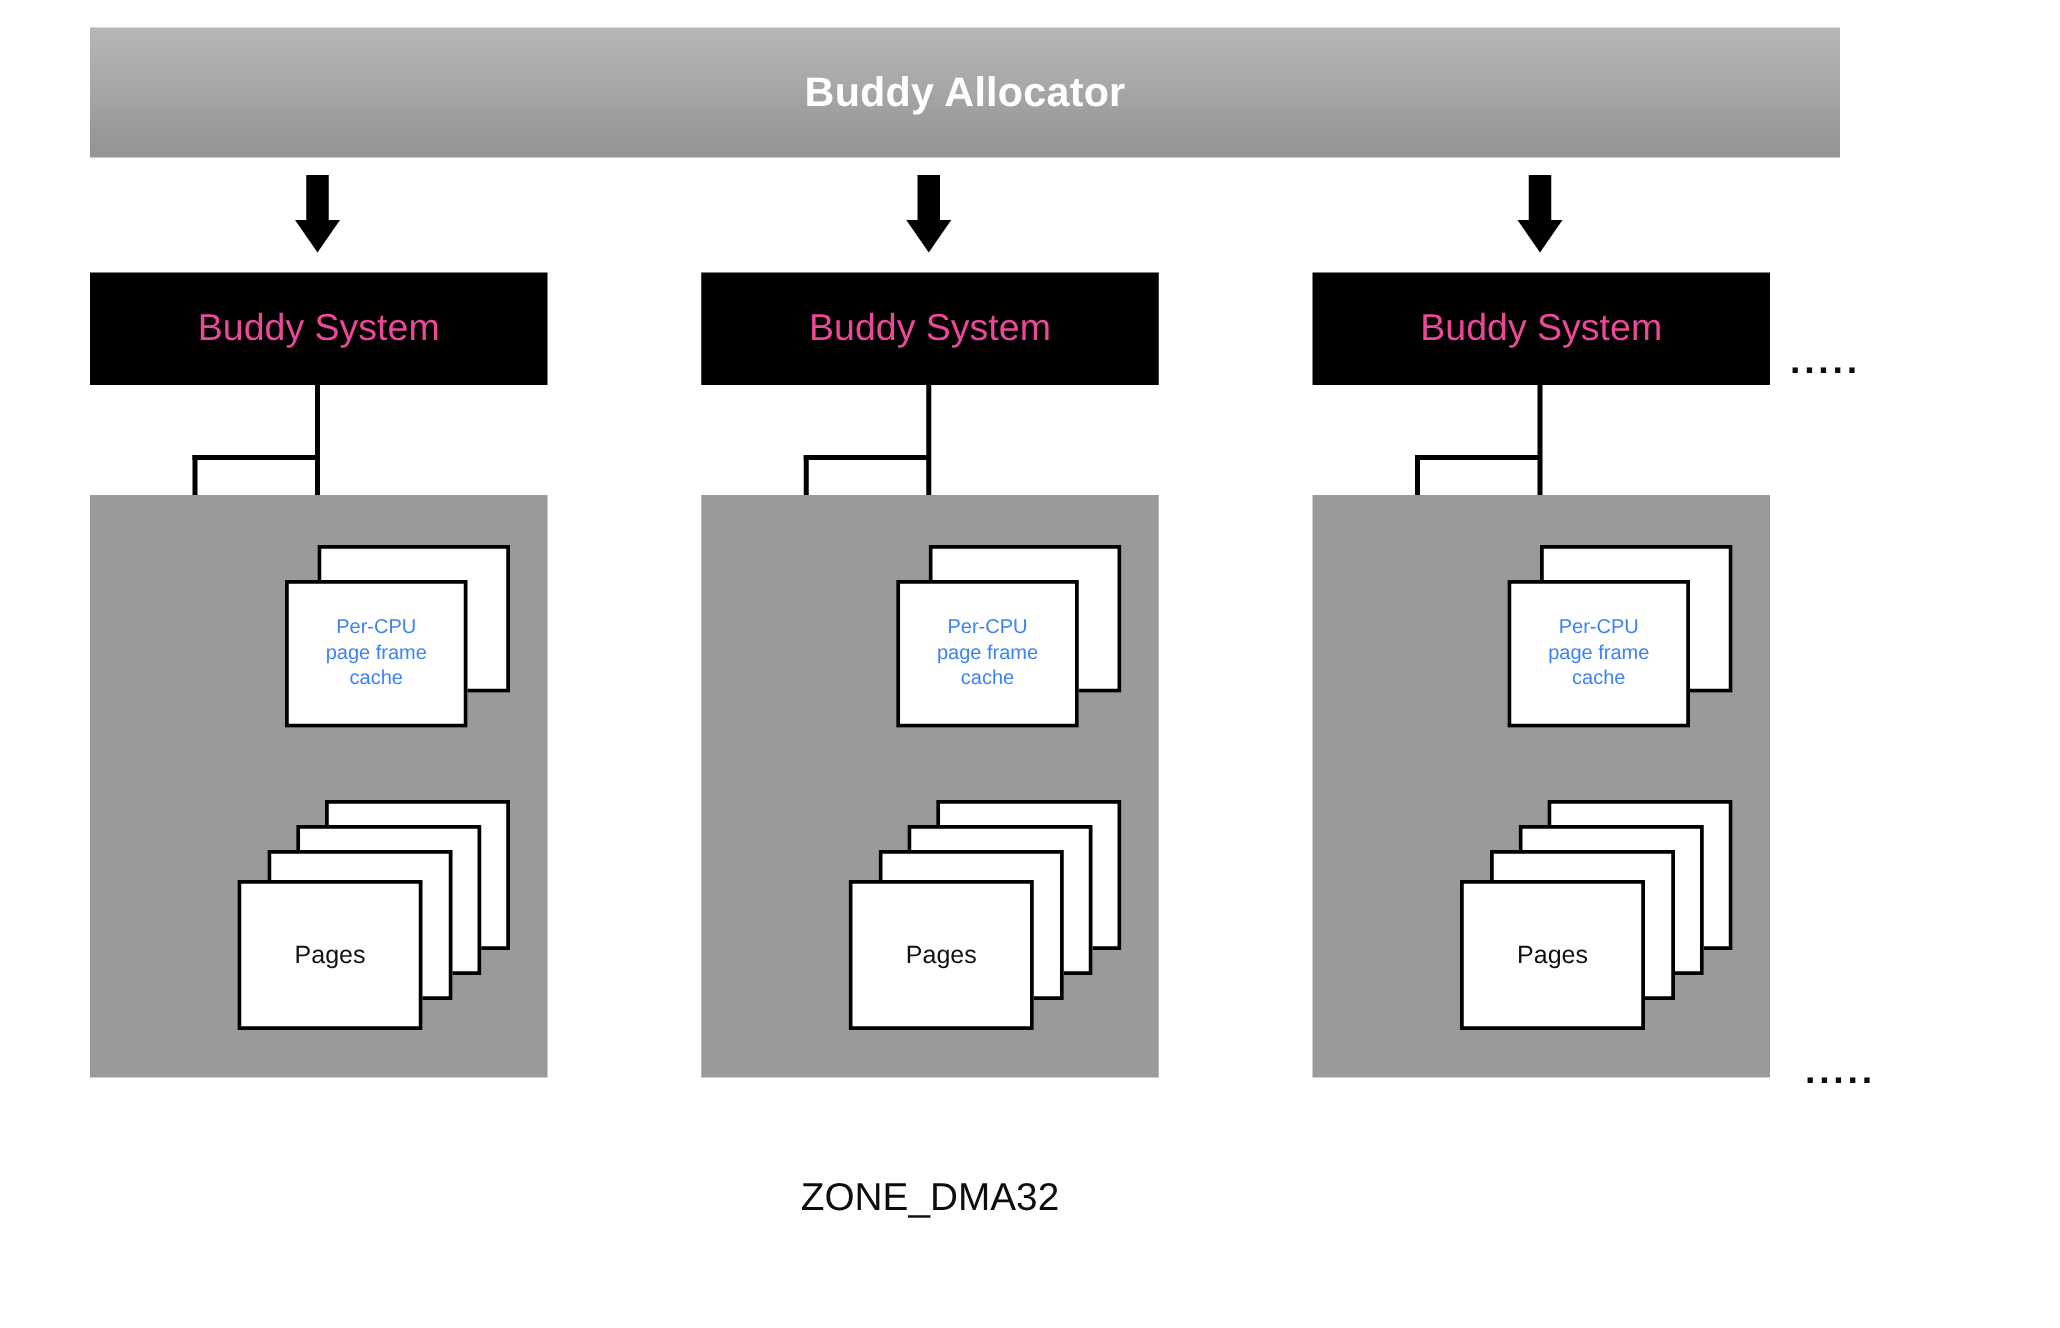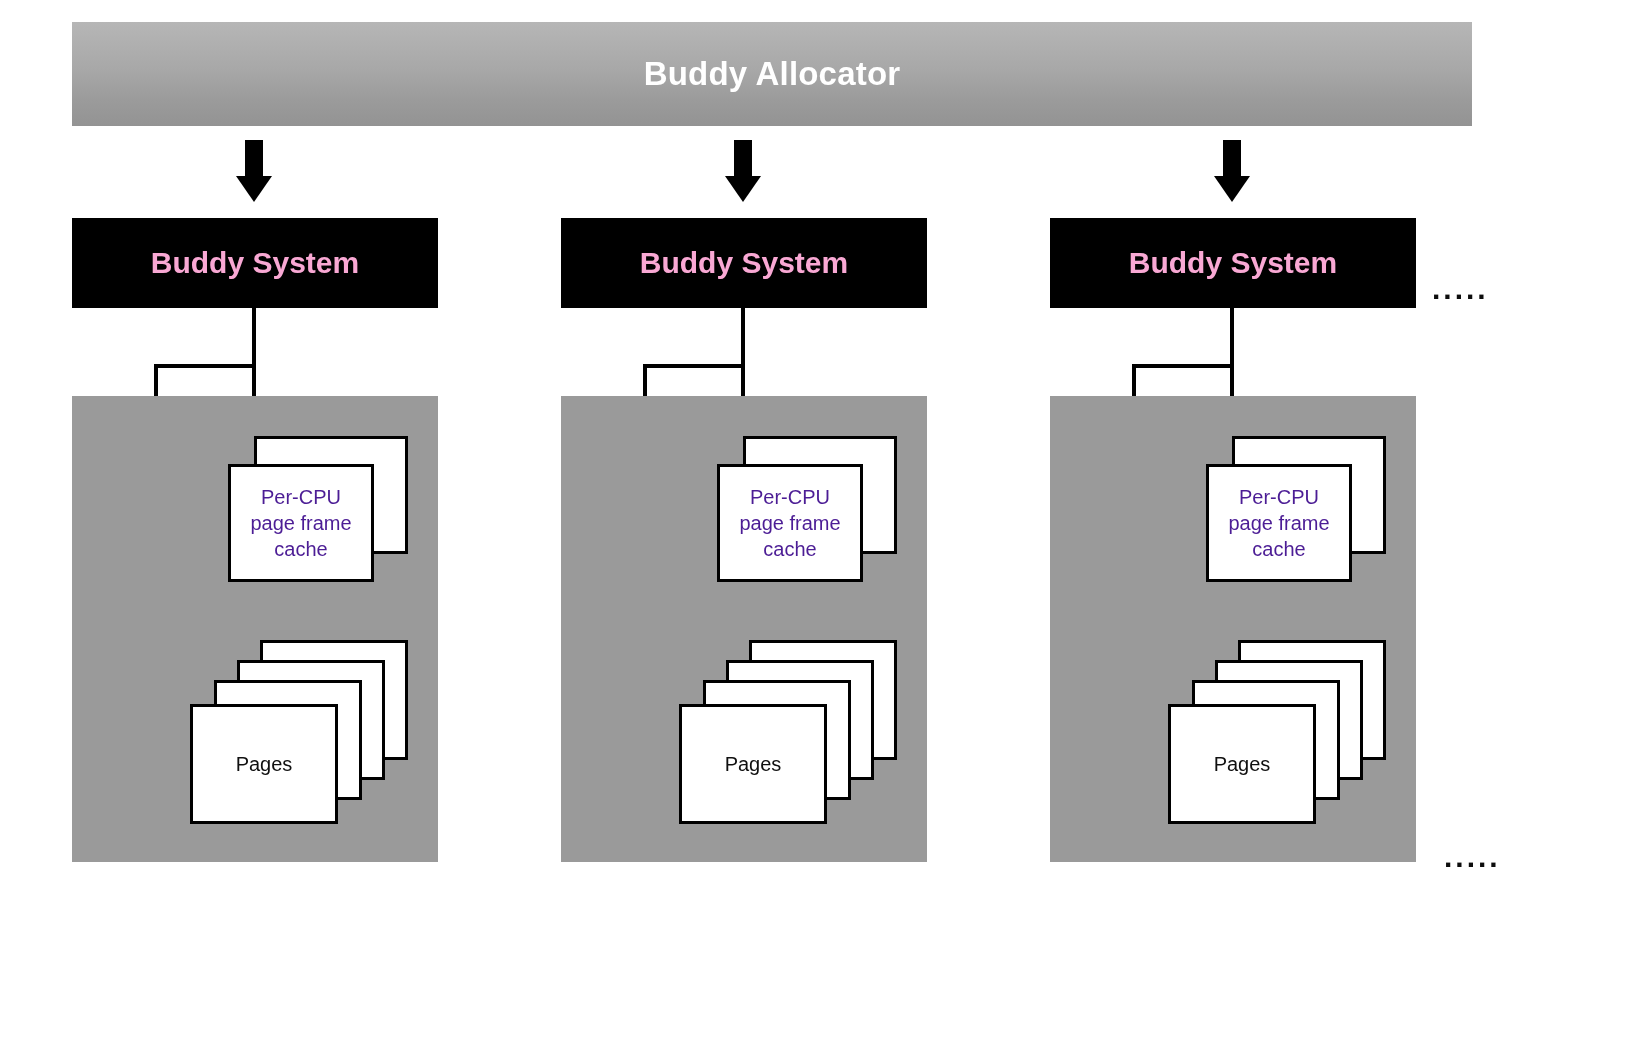--- a/index.html
+++ b/index.html
@@ -72,23 +72,23 @@
   .buddy-box {
     position: absolute;
     width: 366px;
     height: 90px;
     background: #000000;
     display: flex;
     align-items: center;
     justify-content: center;
   }
   .buddy-label {
-    color: #f9a8d4;
+    color: #ec4899;
     font-size: 30px;
-    font-weight: bold;
+    font-weight: normal;
   }
 
   
   .zone-panel {
     position: absolute;
     width: 366px;
     height: 466px;
     background: #9a9a9a;
   }
   .zone-caption {
@@ -111,22 +111,22 @@
   }
   .sheet-front {
     display: flex;
     align-items: center;
     justify-content: center;
     text-align: center;
     line-height: 1.30;
   }
 
   .pcp-text {
-    font-size: 20px;
-    color: #4c1d95;
+    font-size: 16px;
+    color: #3b82f6;
     padding: 0 6px;
   }
   .pages-text {
     font-size: 20px;
     color: #101010;
   }
 
   
   .line {
     position: absolute;
@@ -234,20 +234,21 @@
 
   <div class="stack" style="left:679px; top:640px; width:220px; height:184px;">
     <div class="sheet" style="left:70px; top:0;  width:148px; height:120px;"></div>
     <div class="sheet" style="left:47px; top:20px; width:148px; height:120px;"></div>
     <div class="sheet" style="left:24px; top:40px; width:148px; height:120px;"></div>
     <div class="sheet sheet-front" style="left:0; top:64px; width:148px; height:120px;">
       <span class="pages-text">Pages</span>
     </div>
   </div>
 
+  <div class="zone-caption" style="left:561px; top:940px;">ZONE_DMA32</div>
 
   <div class="block-arrow" style="left:1214px; top:140px;">
     <div class="shaft"></div>
     <div class="head"></div>
   </div>
 
   <div class="buddy-box" style="left:1050px; top:218px;">
     <span class="buddy-label">Buddy System</span>
   </div>
 

